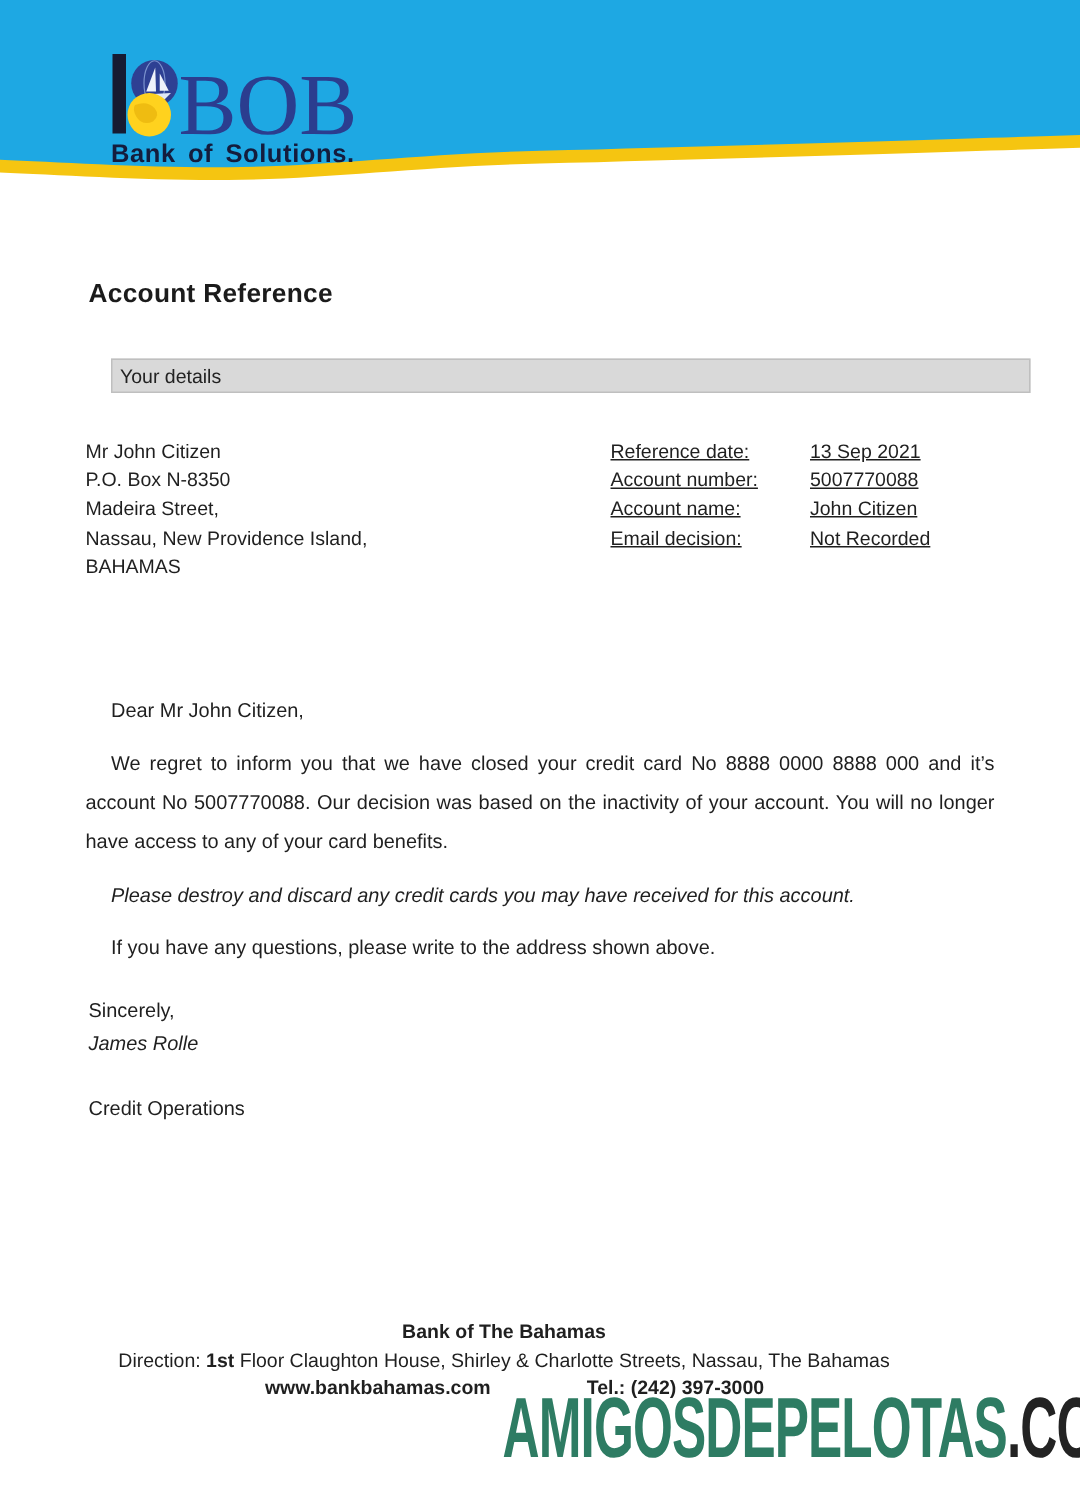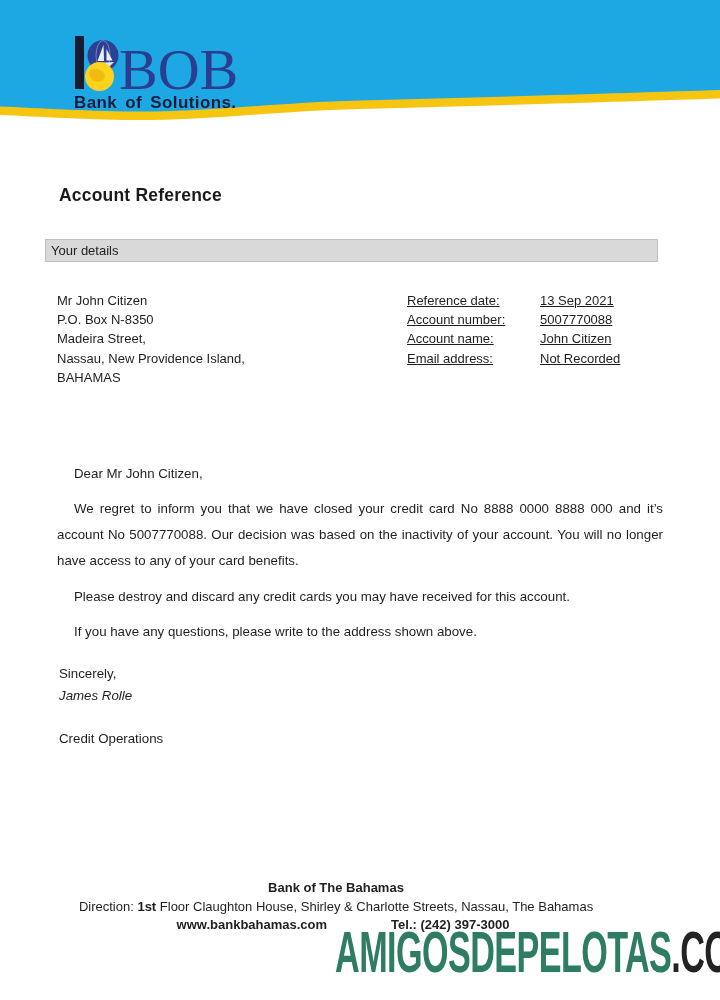--- a/index.html
+++ b/index.html
@@ -10,33 +10,33 @@
   .header-svg{position:absolute;top:0;left:0;display:block;}
   .tagline{
     position:absolute;left:74px;top:93px;font-size:17px;font-weight:bold;
     color:#141c3d;letter-spacing:.4px;word-spacing:3px;
   }
   .doc-title{
     position:absolute;left:59px;top:185px;font-size:17.5px;font-weight:bold;
     color:#1b1b1b;letter-spacing:.2px;
   }
   .section-bar{
-    position:absolute;left:45px;top:239px;width:613px;height:23px;box-sizing:border-box;
+    position:absolute;left:74px;top:239px;width:613px;height:23px;box-sizing:border-box;
     background:#d9d9d9;border:1px solid #bfbfbf;font-size:13px;line-height:21px;
     padding-left:5px;color:#222;
   }
   .recipient{position:absolute;left:57px;top:291px;font-size:13px;line-height:19.2px;}
   .ref-block{position:absolute;left:407px;top:291px;font-size:13px;line-height:19.2px;text-decoration:underline;}
   .ref-row{display:flex;}
   .ref-label{width:133px;}
   .letter-body{position:absolute;left:57px;width:606px;font-size:13.3px;}
   .salutation{top:466px;}
   .para-justified{top:496px;text-align:justify;line-height:26px;text-indent:17px;}
   .para-short{text-indent:17px;}
-  .p2{top:589px;}
+  .p2{top:589px;font-style:italic;}
   .p3{top:624px;}
   .closing{top:666px;left:59px;}
   .sig-name{top:688px;left:59px;font-style:italic;}
   .sig-dept{top:731px;left:59px;}
   .footer{
     position:absolute;left:0;top:880px;width:672px;text-align:center;
     font-size:13px;color:#1f1f1f;
   }
   .footer .bank-name{font-weight:bold;line-height:16px;margin-bottom:3px;}
   .footer .direction{line-height:16px;margin-bottom:2px;}
@@ -97,21 +97,21 @@
     </div>
     <div class="ref-row">
       <div class="ref-label">Account number:</div>
       <div class="ref-value">5007770088</div>
     </div>
     <div class="ref-row">
       <div class="ref-label">Account name:</div>
       <div class="ref-value">John Citizen</div>
     </div>
     <div class="ref-row">
-      <div class="ref-label">Email address:</div>
+      <div class="ref-label">Email decision:</div>
       <div class="ref-value">Not Recorded</div>
     </div>
   </div>
 
   <div class="letter-body salutation para-short">Dear Mr John Citizen,</div>
   <div class="letter-body para-justified">We regret to inform you that we have closed your credit card No 8888 0000 8888 000 and it’s account No 5007770088. Our decision was based on the inactivity of your account. You will no longer have access to any of your card benefits.</div>
   <div class="letter-body para-short p2">Please destroy and discard any credit cards you may have received for this account.</div>
   <div class="letter-body para-short p3">If you have any questions, please write to the address shown above.</div>
   <div class="letter-body closing">Sincerely,</div>
   <div class="letter-body sig-name">James Rolle</div>

